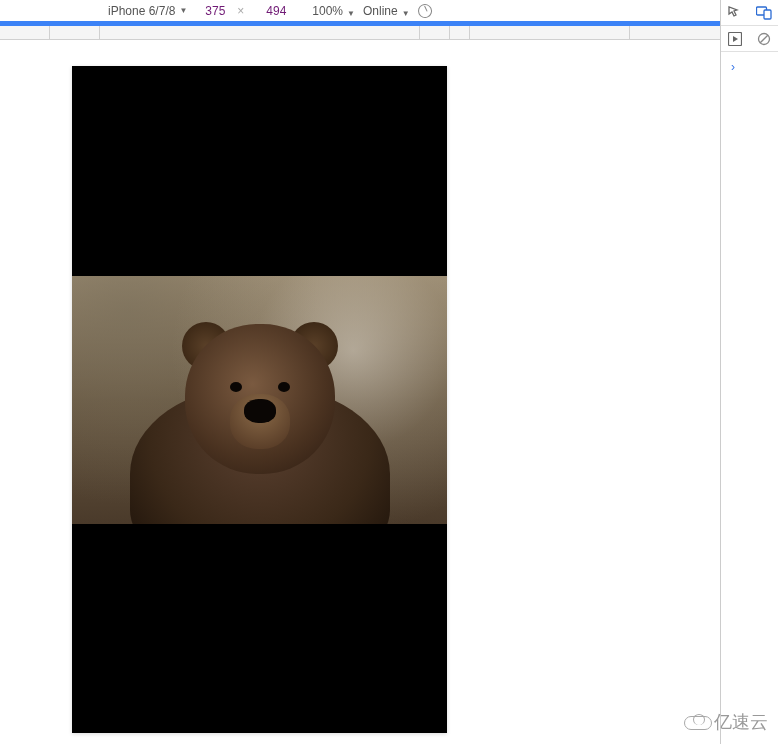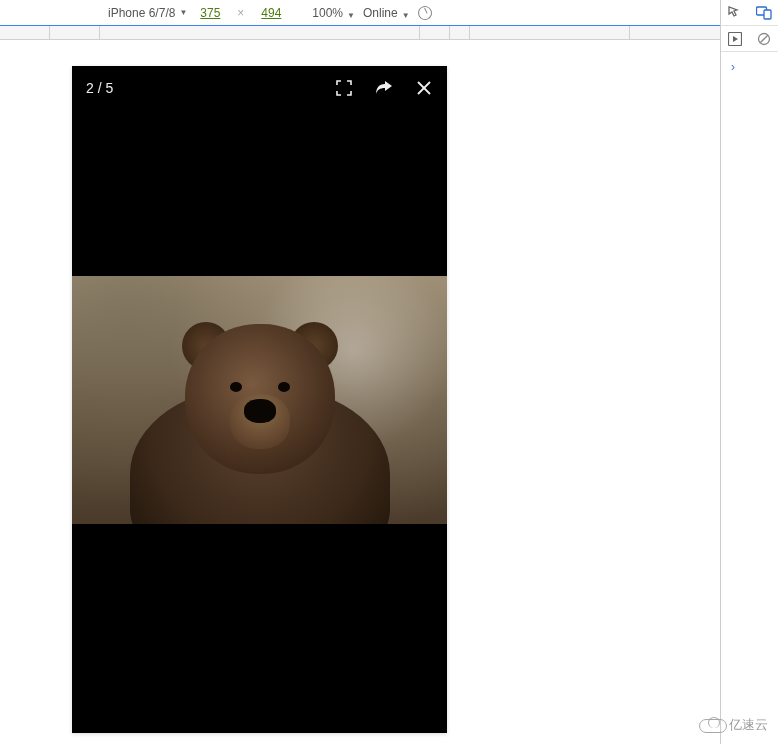--- a/index.html
+++ b/index.html
@@ -12,40 +12,39 @@
       overflow: hidden;
       position: relative;
     }
     
     .devtools-bar {
       height: 26px;
       display: flex;
       align-items: center;
       padding: 0 8px;
       gap: 8px;
-      border-bottom: 1px solid #3b82f6;
+      border-bottom: 5px solid #3b82f6;
       color: #555;
       position: relative;
     }
     .device-select {
       margin-left: 100px;
       display: flex;
       align-items: center;
       gap: 4px;
       cursor: pointer;
     }
     .caret-down {
       font-size: 8px;
       color: #666;
     }
     .dim-input {
-      color: #4d7c0f;
+      color: #701a75;
       width: 30px;
-      text-align: center;
-      text-decoration: underline;
+      text-align: right;
     }
     .dim-x {
       color: #aaa;
       margin: 0 4px;
     }
     .zoom-select, .network-select {
       display: flex;
       align-items: flex-end;
       gap: 4px;
       cursor: pointer;
@@ -261,21 +260,21 @@
     }
     
     .watermark {
       position: absolute;
       right: 10px;
       bottom: 10px;
       display: flex;
       align-items: center;
       gap: 4px;
       color: #888;
-      font-size: 13px;
+      font-size: 18px;
       opacity: 0.85;
     }
     .watermark-cloud {
       width: 26px;
       height: 16px;
       position: relative;
     }
     .watermark-cloud::before {
       content: '';
       position: absolute;
@@ -353,44 +352,20 @@
           <circle cx="7" cy="7" r="5.5" fill="none" stroke="#888" stroke-width="1.3"></circle>
           <line x1="3.2" y1="10.8" x2="10.8" y2="3.2" stroke="#888" stroke-width="1.3"></line>
         </svg>
     </div>
   </div>
   <div class="chevron-right">›</div>
 </div>
 
 <div class="viewport-area">
   <div class="phone-screen">
-    <div class="overlay-top">
-      <span class="overlay-counter">2 / 5</span>
-      <div class="overlay-actions">
-        <div class="icon-btn">
-          <svg width="16" height="16" viewBox="0 0 16 16" fill="none" stroke="#eee" stroke-width="1.6">
-            <path d="M1 5 V1 H5"></path>
-              <path d="M11 1 H15 V5"></path>
-              <path d="M15 11 V15 H11"></path>
-              <path d="M5 15 H1 V11"></path>
-          </svg>
-        </div>
-        <div class="icon-btn">
-          <svg width="18" height="16" viewBox="0 0 18 16" fill="#eee">
-            <path d="M10 1 L17 6 L10 11 L10 8 C5 8 2 10 1 14 C1 8 4 4 10 4 Z"></path>
-          </svg>
-        </div>
-        <div class="icon-btn">
-          <svg width="14" height="14" viewBox="0 0 14 14" stroke="#eee" stroke-width="1.8">
-            <line x1="1" y1="1" x2="13" y2="13"></line>
-              <line x1="13" y1="1" x2="1" y2="13"></line>
-          </svg>
-        </div>
-      </div>
-    </div>
     <div class="image-holder">
       <div class="bg-blur"></div>
       <div class="bear-shape">
         <div class="bear-ear-l"></div>
         <div class="bear-ear-r"></div>
         <div class="bear-body"></div>
         <div class="bear-head"></div>
         <div class="bear-snout"></div>
         <div class="bear-nose"></div>
         <div class="bear-eye-l"></div>

